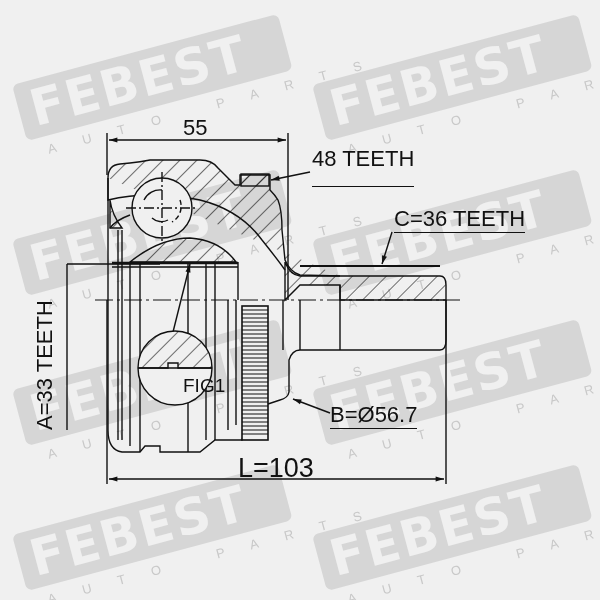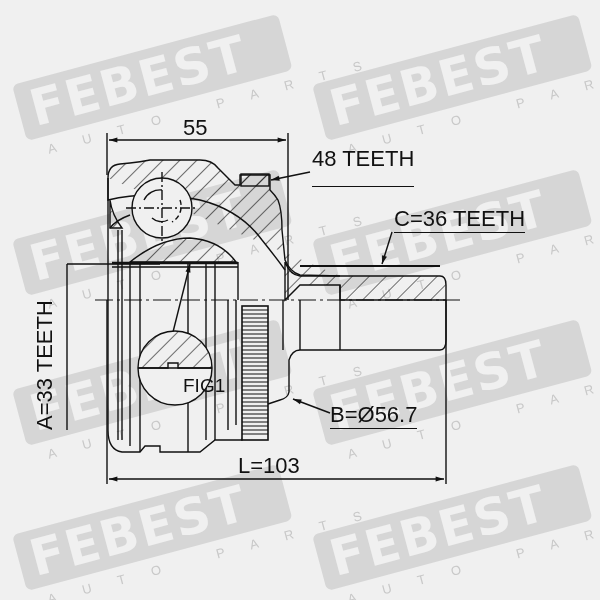--- a/index.html
+++ b/index.html
@@ -7,21 +7,21 @@
   .canvas { position: absolute; left: 0; top: 0; width: 600px; height: 600px; }
   .watermark { position: absolute; width: 300px; height: 110px; transform: rotate(-15deg); transform-origin: 0 0; }
   .wm-box { position: absolute; left: 0; top: 0; width: 275px; height: 58px; background: #d6d6d6; border-radius: 6px; }
   .wm-text { position: absolute; left: 12px; top: 2px; font-family: "DejaVu Sans", sans-serif; font-weight: bold; font-size: 50px; letter-spacing: 2px; color: #f0f0f0; line-height: 54px; }
   .wm-sub { position: absolute; left: 18px; top: 64px; font-family: "Liberation Sans", sans-serif; font-size: 13px; letter-spacing: 27px; color: #c8c8c8; white-space: nowrap; }
   .label { position: absolute; font-family: "Liberation Sans", sans-serif; color: #111; white-space: nowrap; line-height: 1; }
   .lbl-55 { left: 183px; top: 117px; font-size: 22px; text-align: center; }
   .lbl-48 { left: 312px; top: 148px; font-size: 22px; border-bottom: 1.5px solid #111; padding-bottom: 16px; }
   .lbl-c { left: 394px; top: 208px; font-size: 22px; border-bottom: 1.5px solid #111; padding-bottom: 2px; }
   .lbl-b { left: 330px; top: 391px; font-size: 22px; border-bottom: 1.5px solid #111; padding-bottom: 2px; margin-top: 13px; }
-  .lbl-l { left: 238px; top: 455px; font-size: 22px; }
+  .lbl-l { left: 238px; top: 455px; font-size: 27px; }
   .lbl-fig { left: 147px; top: 376px; font-size: 19px; margin-left: 36px; }
   .lbl-a { left: 34px; top: 430px; font-size: 22px; transform: rotate(-90deg); transform-origin: 0 0; }
 </style>
 </head>
 <body>
 
 <div class="watermark" style="left:12px; top:85px;">
   <div class="wm-box"></div>
   <div class="wm-text">FEBEST</div>
   <div class="wm-sub">AUTO PARTS</div>

